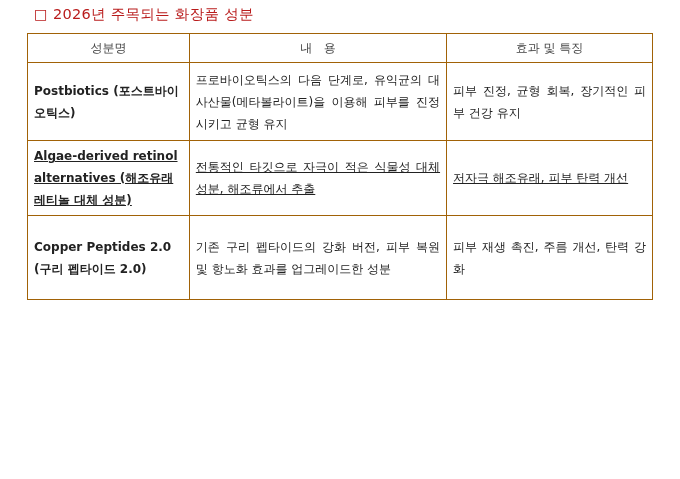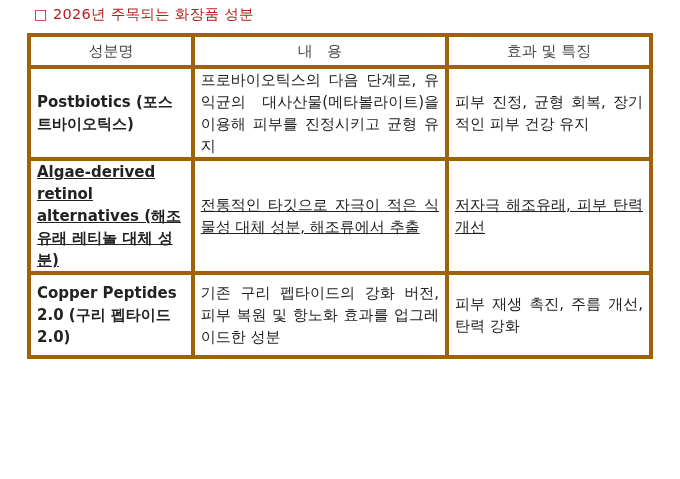--- a/index.html
+++ b/index.html
@@ -1,20 +1,20 @@
 <!DOCTYPE html>
 <html><head>
 <meta charset="utf-8">
 <style>
   html, body { margin:0; padding:0; background:#ffffff; }
   body { width:680px; height:479px; position:relative; overflow:hidden;
          font-family:"DejaVu Sans", "Liberation Sans", sans-serif; color:#222; }
   .title { position:absolute; left:24px; top:5px; font-size:14.5px; color:#b91c1c; letter-spacing:0.3px;margin-left:10px; }
   table.main { position:absolute; left:27px; top:33px; border-collapse:collapse; width:626px; }
-  table.main td, table.main th { border:4px solid #a16207; font-size:15px; line-height:22px; vertical-align:middle; }
+  table.main td, table.main th { border:1px solid #a16207; font-size:12px; line-height:22px; vertical-align:middle; }
   th { font-weight:normal; height:26px; text-align:center; color:#444; font-size:12.5px; }
   th.c1 { width:160px; } th.c2 { width:258px; } th.c3 { width:206px; }
   td.name { font-weight:bold; padding:0 6px; font-size:12.5px; }
   td.content { padding:0 6px; text-align:justify; text-align-last:left; }
   td.effect { padding:0 6px; text-align:justify; text-align-last:left; }
 </style>
 </head>
 <body>
 
 <div class="title">□ 2026년 주목되는 화장품 성분</div>

